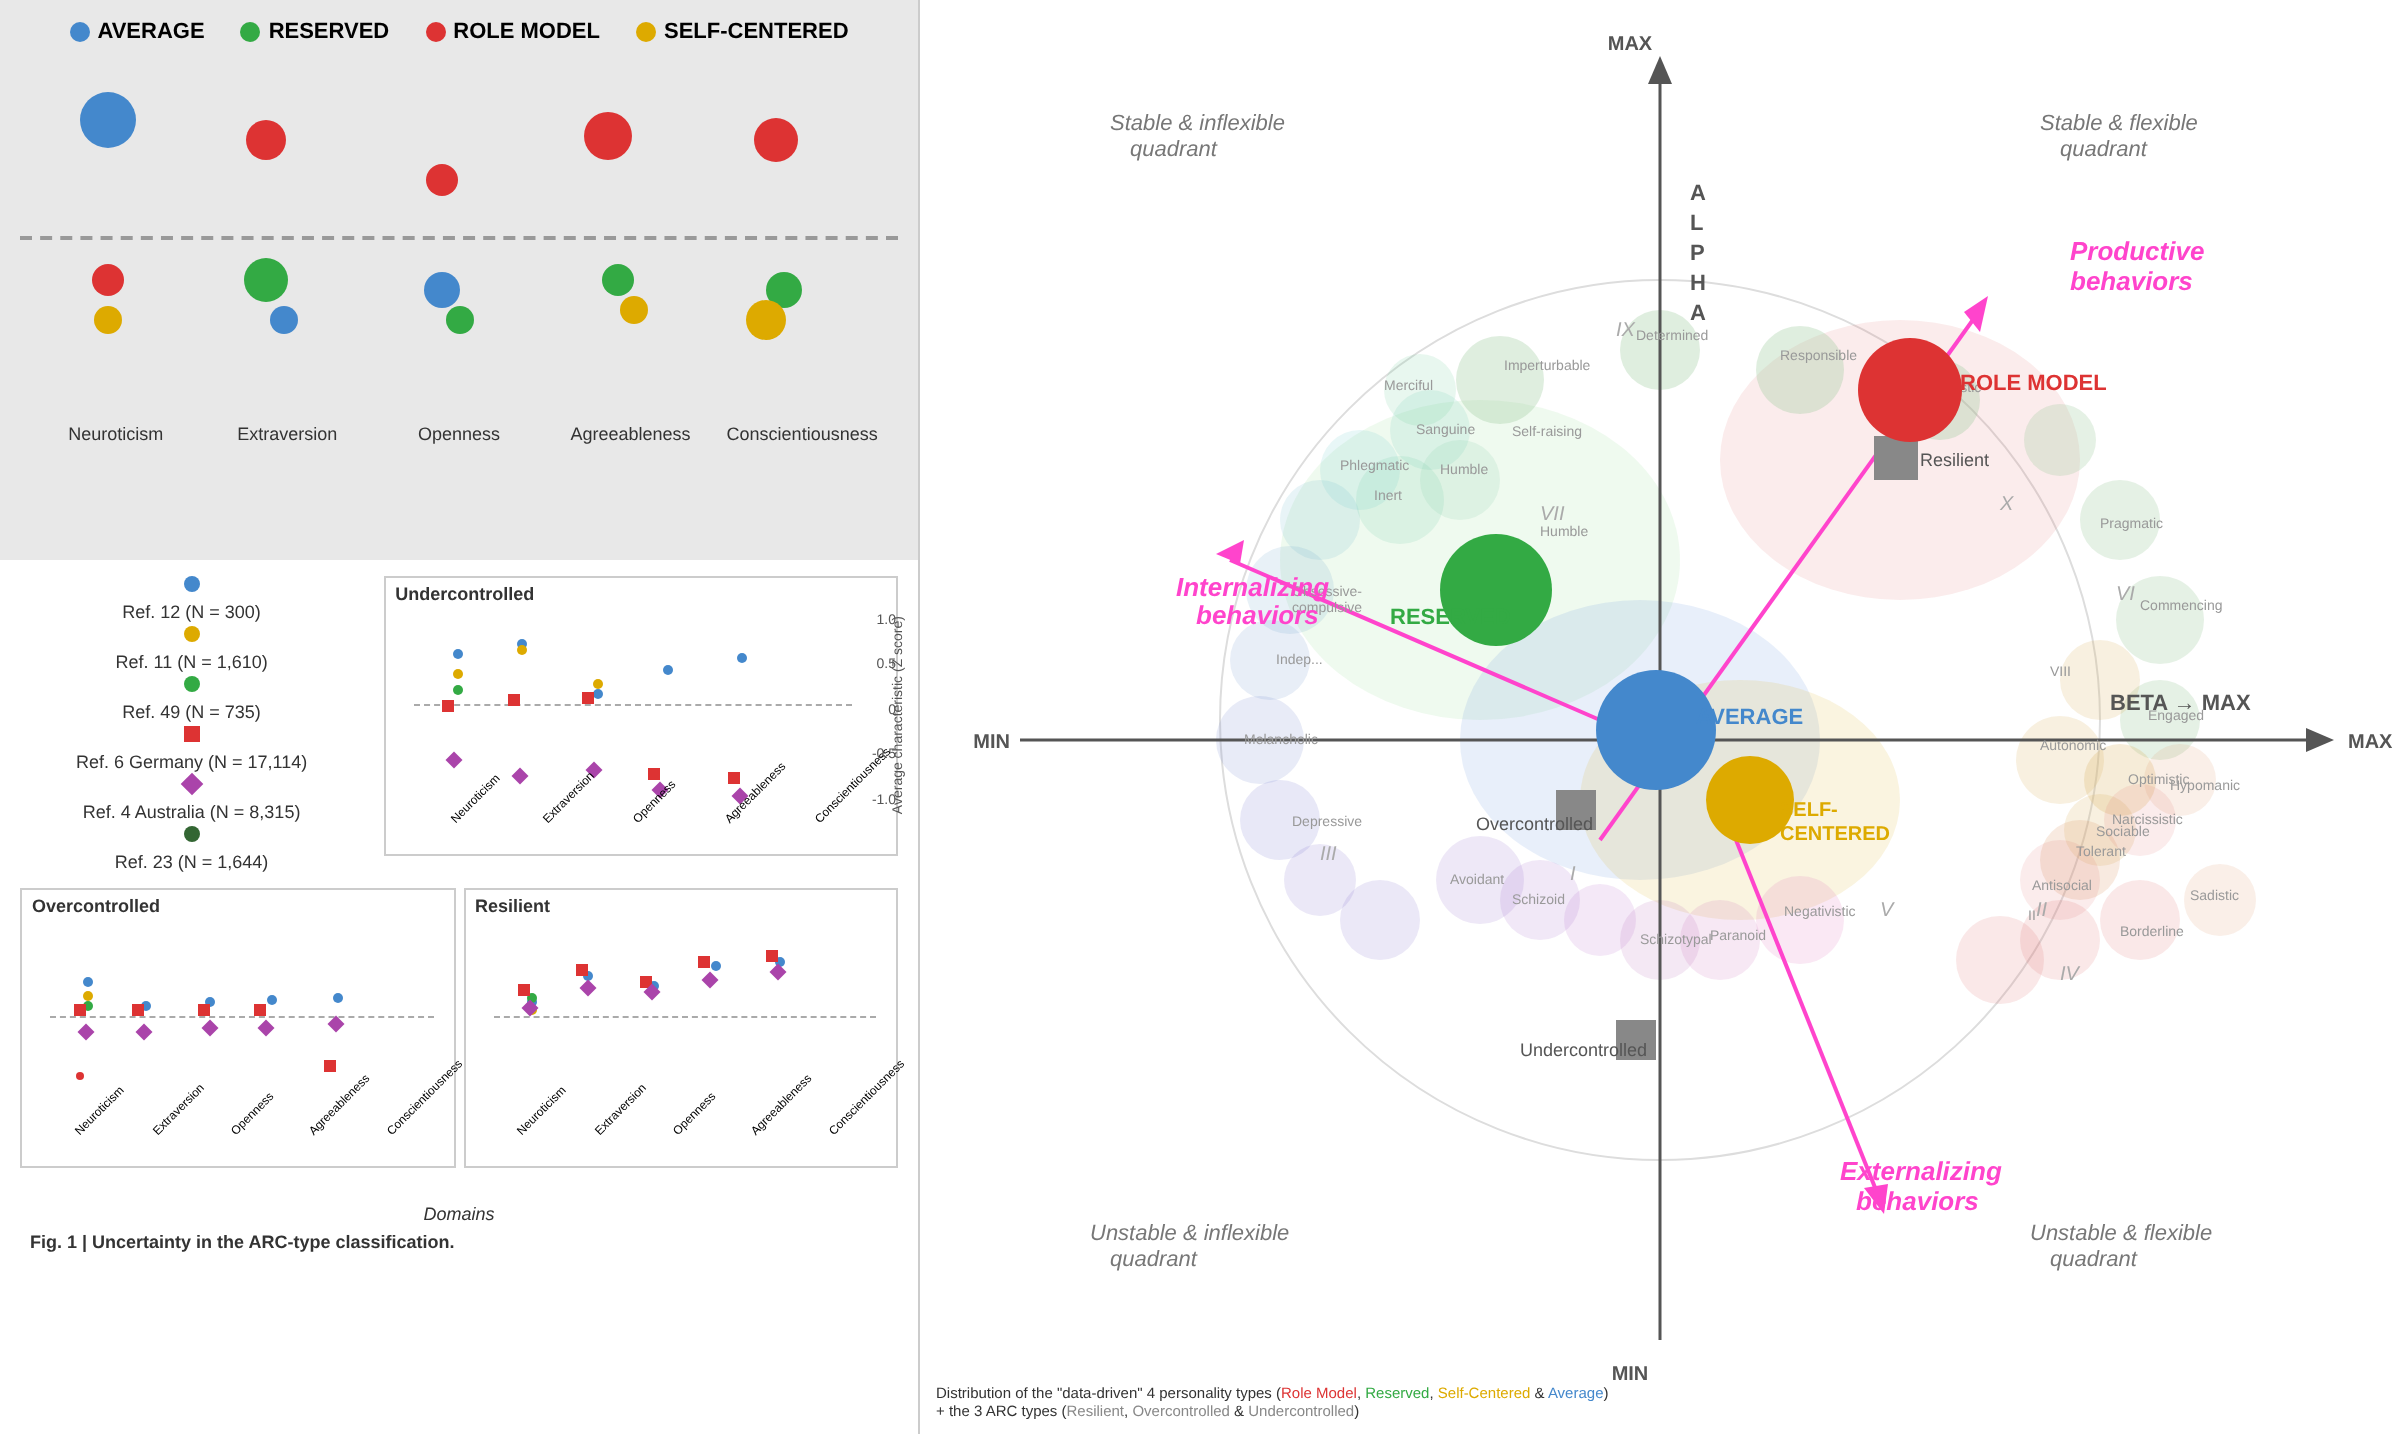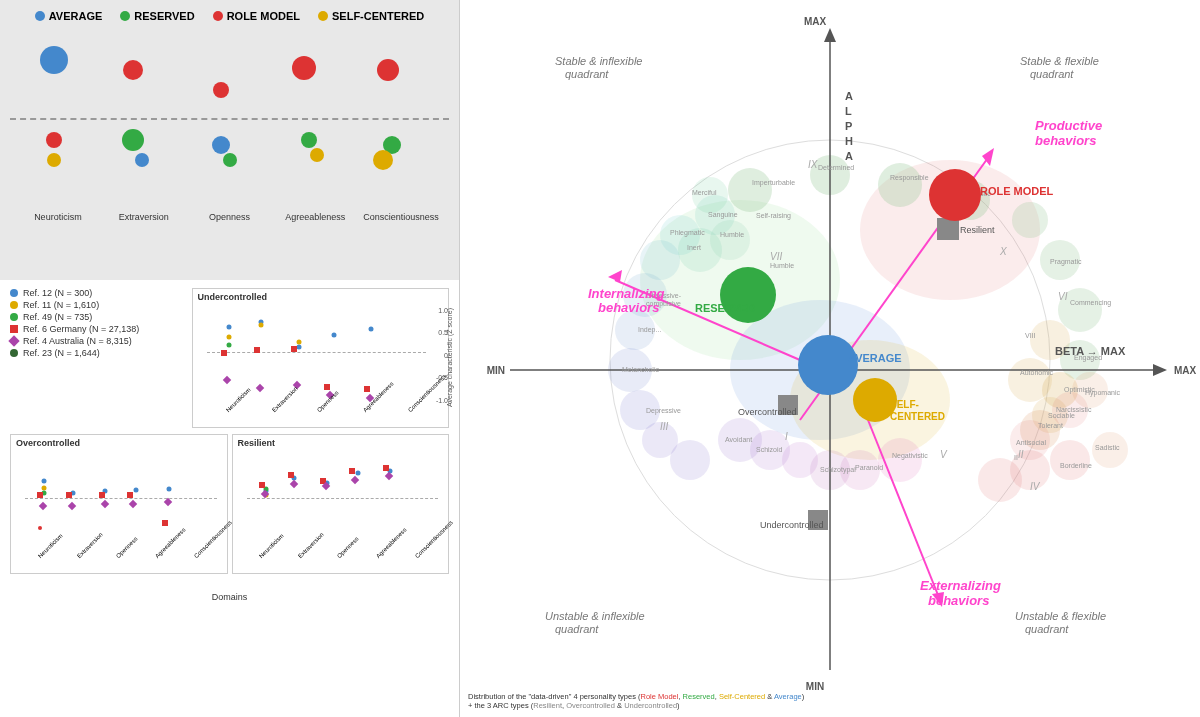--- a/index.html
+++ b/index.html
@@ -97,20 +97,21 @@
       flex: 1;
     }
 
     .ref-item {
       display: flex;
       align-items: center;
       gap: 5px;
       font-size: 9px;
       color: #333;
       margin-bottom: 2px;
+      flex-direction: column;
     }
     .ref-dot {
       width: 8px;
       height: 8px;
       border-radius: 50%;
       flex-shrink: 0;
     }
     .ref-square {
       width: 8px;
       height: 8px;
@@ -143,20 +144,21 @@
       display: flex;
       justify-content: space-around;
       margin-top: 1px;
     }
 
     .domains-label {
       text-align: center;
       font-size: 9px;
       color: #333;
       margin-top: 18px;
+      font-style: italic;
     }
 
     .fig-caption {
       font-size: 9px;
       color: #333;
       margin-top: 4px;
       padding: 0 5px;
     }
     .fig-caption b { font-weight: bold; }
 
@@ -236,21 +238,21 @@
         <div class="ref-item">
           <div class="ref-dot" style="background:#ddaa00;"></div>
           <span>Ref. 11 (N = 1,610)</span>
         </div>
         <div class="ref-item">
           <div class="ref-dot" style="background:#33aa44;"></div>
           <span>Ref. 49 (N = 735)</span>
         </div>
         <div class="ref-item">
           <div class="ref-square" style="background:#dd3333;"></div>
-          <span>Ref. 6 Germany (N = 27,138)</span>
+          <span>Ref. 6 Germany (N = 17,114)</span>
         </div>
         <div class="ref-item">
           <div class="ref-diamond" style="background:#aa44aa;"></div>
           <span>Ref. 4 Australia (N = 8,315)</span>
         </div>
         <div class="ref-item">
           <div class="ref-dot" style="background:#336633;"></div>
           <span>Ref. 23 (N = 1,644)</span>
         </div>
       </div>
@@ -361,20 +363,23 @@
           <span style="font-size:6px;transform:rotate(-45deg);transform-origin:top left;white-space:nowrap;display:block;width:10px;margin-left:2px;">Neuroticism</span>
           <span style="font-size:6px;transform:rotate(-45deg);transform-origin:top left;white-space:nowrap;display:block;width:10px;margin-left:2px;">Extraversion</span>
           <span style="font-size:6px;transform:rotate(-45deg);transform-origin:top left;white-space:nowrap;display:block;width:10px;margin-left:2px;">Openness</span>
           <span style="font-size:6px;transform:rotate(-45deg);transform-origin:top left;white-space:nowrap;display:block;width:10px;margin-left:2px;">Agreeableness</span>
           <span style="font-size:6px;transform:rotate(-45deg);transform-origin:top left;white-space:nowrap;display:block;width:10px;margin-left:2px;">Conscientiousness</span>
         </div>
       </div>
     </div>
 
     <div class="domains-label">Domains</div>
+    <div class="fig-caption">
+      <b>Fig. 1 | Uncertainty in the ARC-type classification.</b>
+    </div>
   </div>
 </div>
 
 <div class="right-panel">
   <svg width="740" height="717" viewBox="0 0 740 717" style="position:absolute;top:0;left:0;">
 
     <ellipse cx="370" cy="360" rx="220" ry="220" fill="none" stroke="#ddd" stroke-width="1"></ellipse>
 
     <ellipse cx="280" cy="280" rx="100" ry="80" fill="rgba(150,220,150,0.15)" stroke="none"></ellipse>
 

